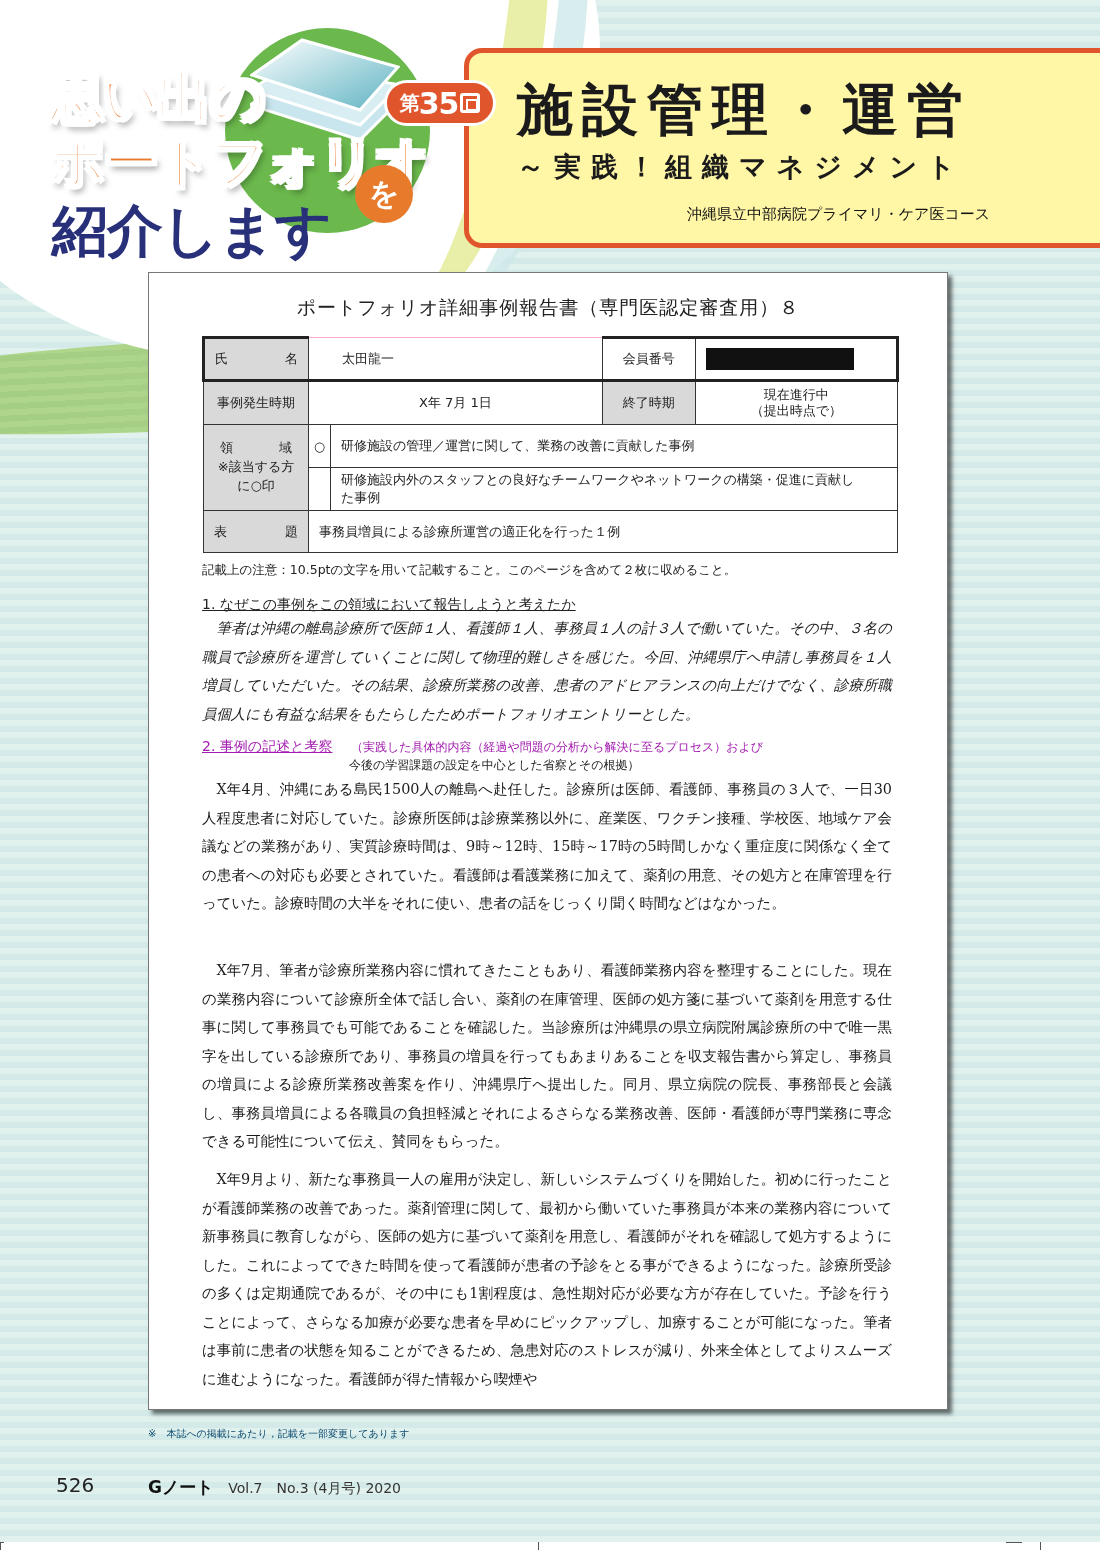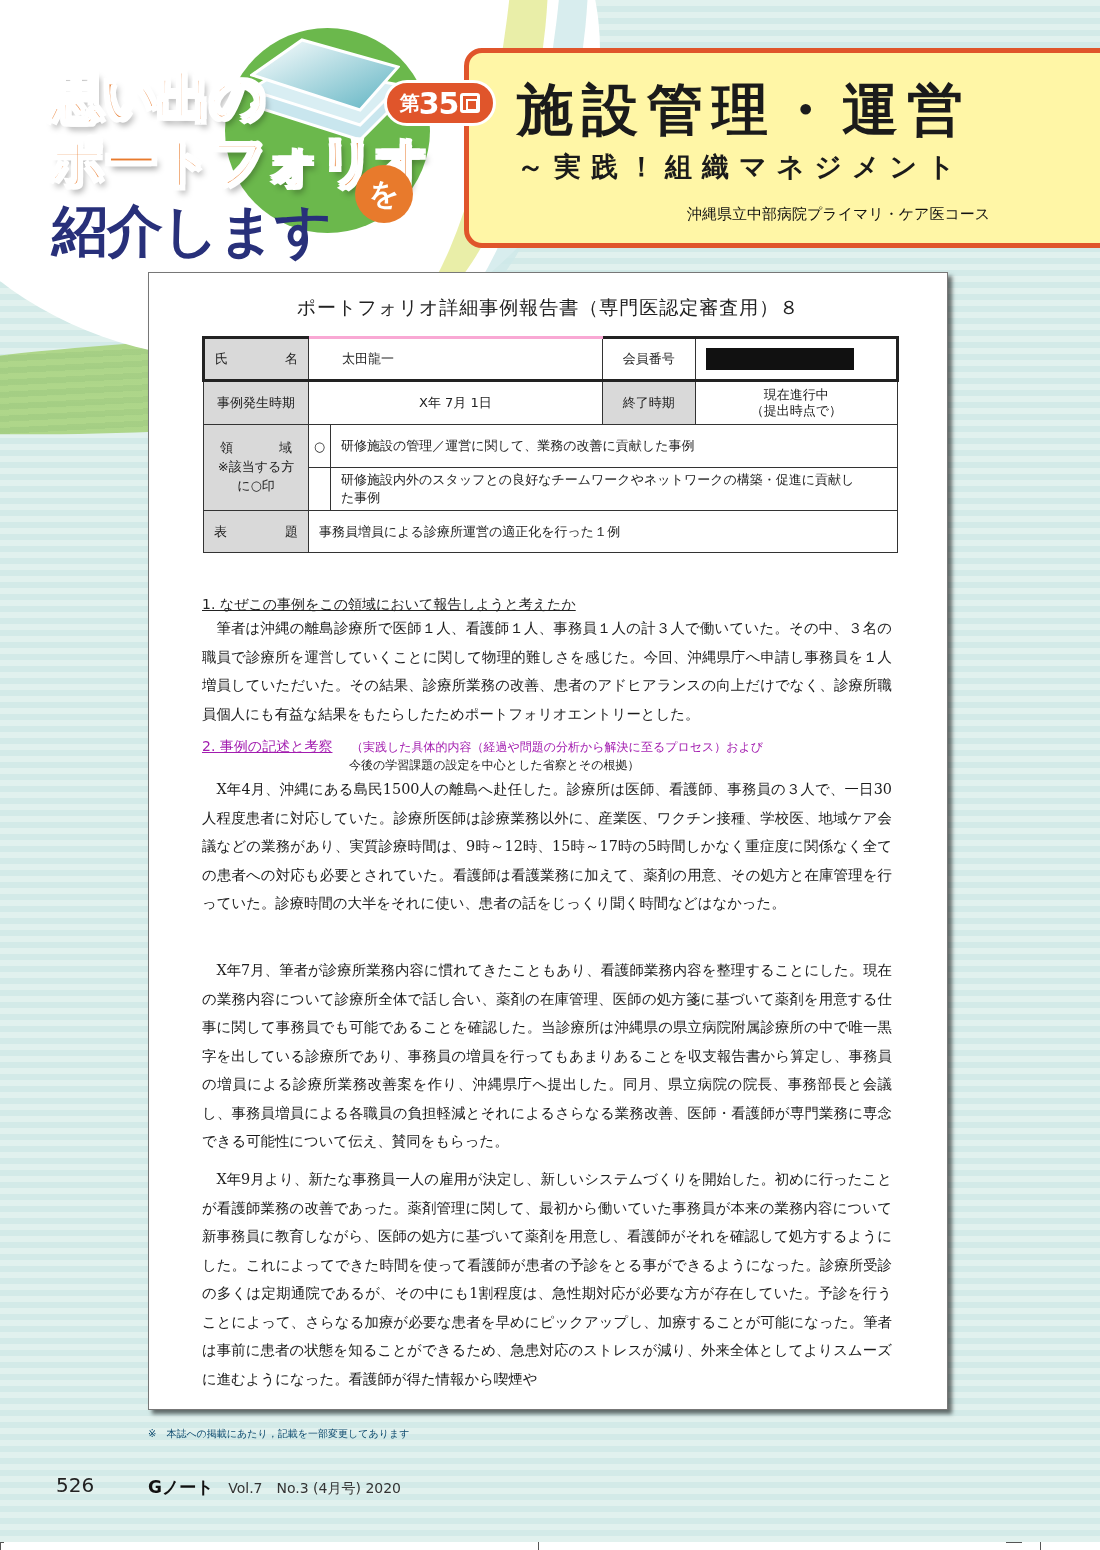--- a/index.html
+++ b/index.html
@@ -56,21 +56,21 @@
   .r2 td { height: 44px; }
   .r3 td, .r4 td { height: 43px; }
   .r5 td { height: 42px; }
   .center { text-align: center; }
   .mark { width: 22px; text-align: center; padding: 0 !important; }
   .domain-label { text-align: center; line-height: 1.45; font-size: 13px; }
 
   .note { position: absolute; left: 53px; top: 289px; font-size: 12.5px; color: #222; white-space: nowrap; }
   .h1 { position: absolute; left: 53px; top: 323px; font-size: 14px; color: #222; text-decoration: underline; white-space: nowrap; }
   .para { position: absolute; left: 53px; width: 690px; font-family: "DejaVu Serif", serif; font-size: 14.4px; line-height: 28.5px; color: #1a1a1a; text-indent: 1em; text-align: justify; }
-  .p1 { top: 341px; }
+  .p1 { top: 341px; font-style: italic; }
   .h2 { position: absolute; left: 53px; top: 465px; font-size: 14px; color: #a21caf; white-space: nowrap; }
   .h2 .u { text-decoration: underline; margin-right: 14px; }
   .h2 .desc { font-size: 12px; }
   .h2b { position: absolute; left: 200px; top: 484px; font-size: 12px; color: #222; white-space: nowrap; }
   .p2 { top: 502px; }
   .p3 { top: 683px; }
   .p4 { top: 892px; }
 
   .footnote { position: absolute; left: 148px; top: 1427px; font-size: 10px; color: #0c4a6e; white-space: nowrap; }
   .page-num { position: absolute; left: 56px; top: 1473px; font-size: 20px; color: #222; }
@@ -119,21 +119,21 @@
 
   <table class="form">
     <tbody>
         <tr class="r1">
       <td class="lbl" style="border:3px solid #222; border-right:1px solid #333;">
         <div class="spaced">
           <span>氏</span>
           <span>名</span>
         </div>
       </td>
-      <td colspan="2" style="border-top:3px solid #f9a8d4; border-bottom:3px solid #222; width:272px;padding-left:33px;">太田龍一</td>
+      <td colspan="2" style="border-top:1px solid #f9a8d4; border-bottom:3px solid #222; width:272px;padding-left:33px;">太田龍一</td>
       <td style="border-top:3px solid #222; border-bottom:3px solid #222; width:93px; text-align:center;">会員番号</td>
       <td style="border:3px solid #222; border-left:1px solid #333;">
         <span class="redact"></span>
       </td>
     </tr>
     <tr class="r2">
       <td class="lbl center" style="padding:0 4px;">事例発生時期</td>
       <td colspan="2" class="center">X年 7月 1日</td>
       <td class="lbl center" style="width:93px;">終了時期</td>
       <td class="center" style="line-height:1.25;">
@@ -162,20 +162,21 @@
         <div class="spaced">
           <span>表</span>
           <span>題</span>
         </div>
       </td>
       <td colspan="4">事務員増員による診療所運営の適正化を行った１例</td>
     </tr>
   </tbody>
     </table>
 
+  <div class="note">記載上の注意：10.5ptの文字を用いて記載すること。このページを含めて２枚に収めること。</div>
 
   <div class="h1">1.  なぜこの事例をこの領域において報告しようと考えたか</div>
   <p class="para p1">筆者は沖縄の離島診療所で医師１人、看護師１人、事務員１人の計３人で働いていた。その中、３名の職員で診療所を運営していくことに関して物理的難しさを感じた。今回、沖縄県庁へ申請し事務員を１人増員していただいた。その結果、診療所業務の改善、患者のアドヒアランスの向上だけでなく、診療所職員個人にも有益な結果をもたらしたためポートフォリオエントリーとした。</p>
 
   <div class="h2">
     <span class="u">2.  事例の記述と考察</span>
     <span class="desc">（実践した具体的内容（経過や問題の分析から解決に至るプロセス）および</span>
   </div>
   <div class="h2b">今後の学習課題の設定を中心とした省察とその根拠）</div>
 

